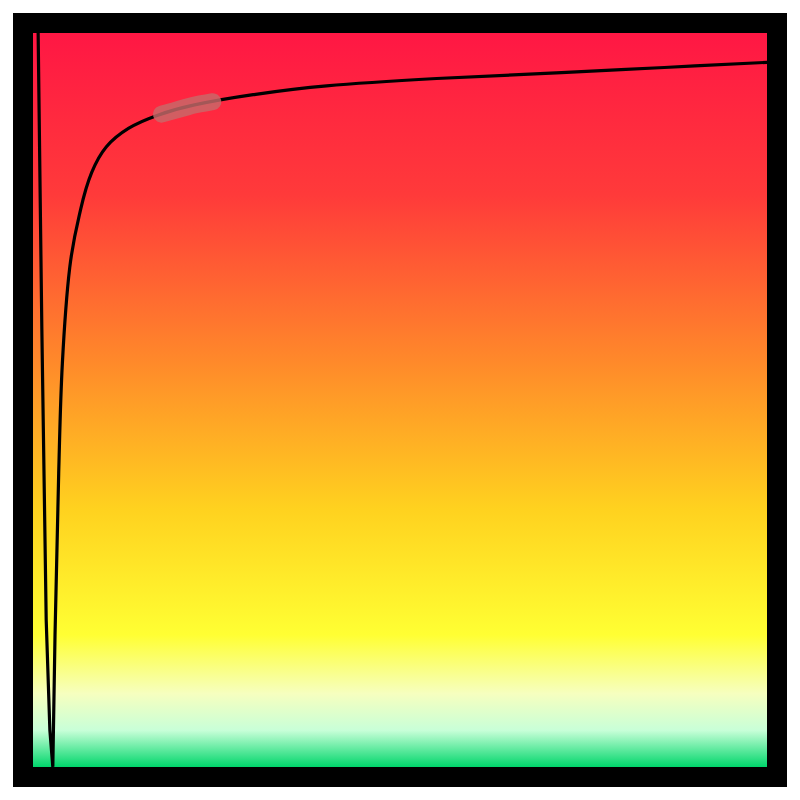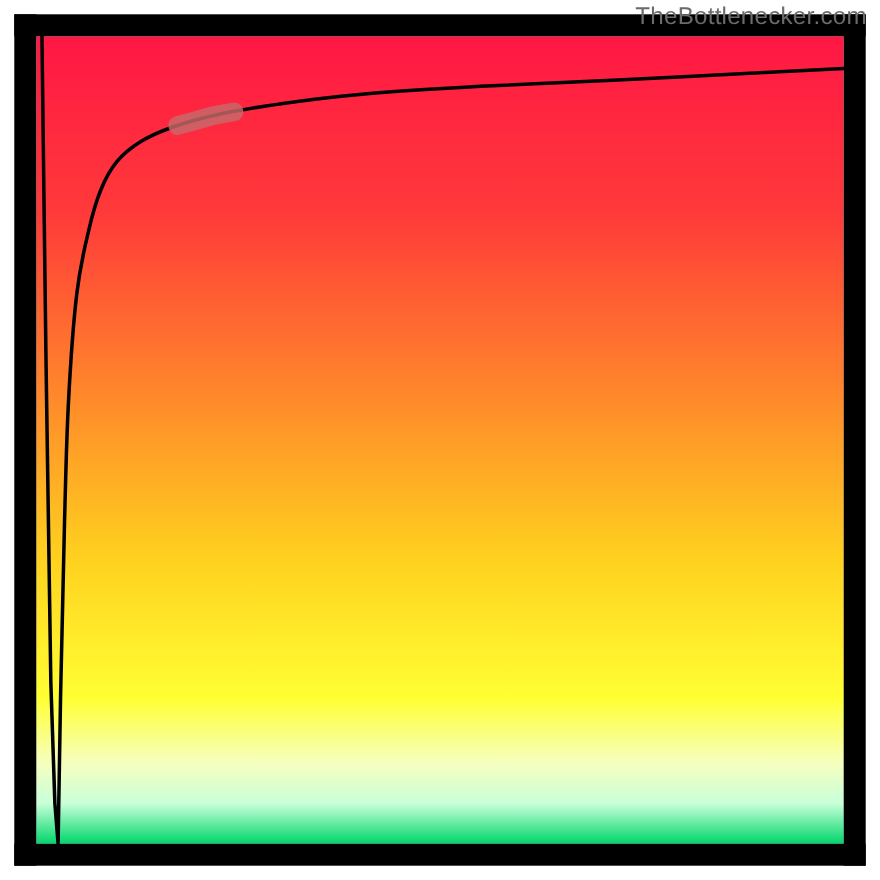--- a/index.html
+++ b/index.html
@@ -60,14 +60,13 @@
       <rect x="767" y="13" width="20" height="774"></rect>
       <rect x="13" y="13" width="774" height="20"></rect>
       <rect x="13" y="767" width="774" height="20"></rect>
     </g>
 
     <path id="curve-path" d="M 38.14 33.00 L 41.81 326.60 L 46.21 620.20 L 49.88 730.30 L 52.82 767.00 L 55.02 634.88 L 58.69 473.40 C 60.01 424.52, 60.38 400.29, 62.36 363.30 C 64.34 326.31, 66.40 295.63, 69.70 267.88 C 73.00 240.13, 76.75 226.34, 80.71 209.16 C 84.67 191.98, 87.10 183.69, 91.72 172.46 C 96.34 161.23, 99.79 154.70, 106.40 146.77 C 113.01 138.84, 119.17 134.10, 128.42 128.42 C 137.67 122.74, 145.89 119.44, 157.78 115.21 C 169.67 110.98, 177.30 108.63, 194.48 104.93 C 211.66 101.23, 229.42 98.09, 253.20 94.66 C 276.98 91.22, 293.57 88.75, 326.60 85.85 C 359.63 82.94, 394.42 80.89, 436.70 78.51 C 478.98 76.13, 520.52 74.62, 561.48 72.64 C 602.44 70.65, 627.25 69.35, 664.24 67.50 C 701.23 65.65, 748.50 63.28, 767.00 62.36" fill="none" stroke="#000000" stroke-width="3.2" stroke-linecap="round" stroke-linejoin="round"></path>
 
     <path id="marker-path" d="M 161.45 114.18 L 167.87 112.38 L 174.30 110.58 L 180.72 108.79 L 187.14 106.99 L 193.56 105.19 L 199.99 103.97 L 206.41 102.84 L 212.83 101.72" fill="none" stroke="#c76a6a" stroke-width="17" stroke-linecap="round" opacity="0.82"></path>
   </svg>
 
-  <div class="attribution">TheBottlenecker.com</div>
 </div>
 
 </body></html>

